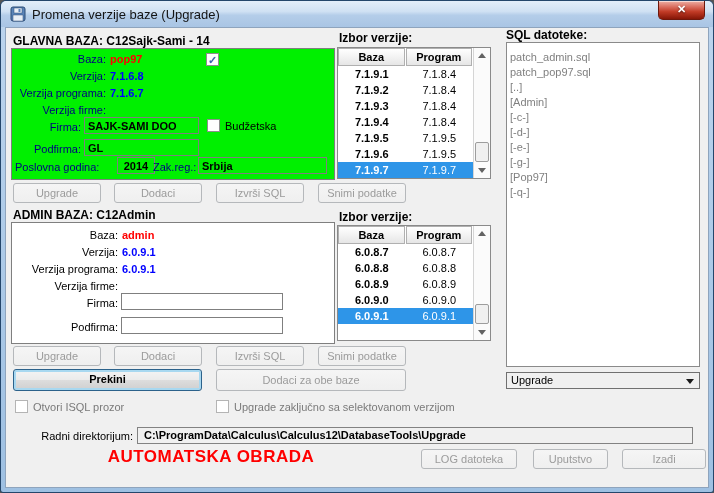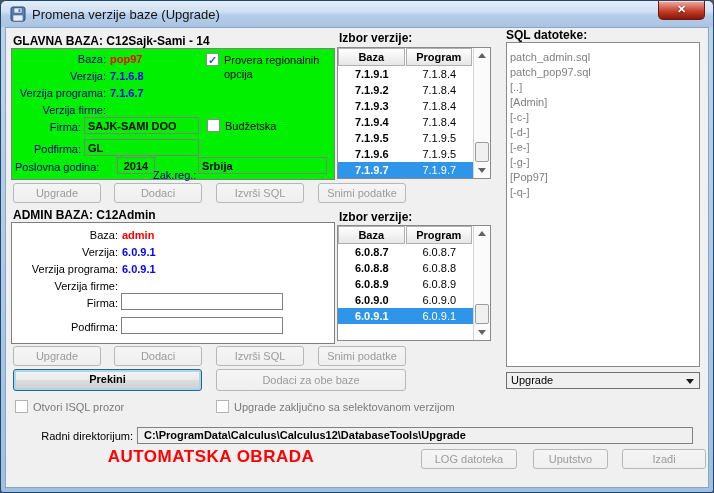--- a/index.html
+++ b/index.html
@@ -144,42 +144,41 @@
   <div class="client"></div>
 
   <div class="heading" style="left:12px; top:33px;">GLAVNA BAZA: C12Sajk-Sami - 14</div>
 
   <div class="green-panel"></div>
 
   <span class="rlabel navy" style="left:10px; top:52px; width:95px;">Baza:</span>
   <span class="abs red bold" style="left:109px; top:52px;">pop97</span>
 
   <div class="cb checked" style="left:205px; top:52px;">✓</div>
-  <span class="abs" style="left:223px; top:52px; width:104px; line-height:14px;">Provera regionalnih opcija</span>
 
   <span class="rlabel navy" style="left:10px; top:69px; width:95px;">Verzija:</span>
   <span class="abs blue bold" style="left:109px; top:69px;">7.1.6.8</span>
 
   <span class="rlabel navy" style="left:10px; top:86px; width:95px;">Verzija programa:</span>
   <span class="abs blue bold" style="left:109px; top:86px;">7.1.6.7</span>
 
   <span class="rlabel navy" style="left:10px; top:103px; width:95px;">Verzija firme:</span>
 
   <span class="rlabel navy" style="left:10px; top:120px; width:70px;">Firma:</span>
   <input class="field" style="left: 83px; top: 116px; width: 115px;" value="SAJK-SAMI DOO">
 
   <div class="cb" style="left:206px; top:118px;"></div>
   <span class="abs" style="left:224px; top:119px;">Budžetska</span>
 
   <span class="rlabel navy" style="left:10px; top:142px; width:70px;">Podfirma:</span>
   <input class="field" style="left: 83px; top: 138px; width: 115px;" value="GL">
 
   <span class="abs navy" style="left:14px; top:160px;">Poslovna godina:</span>
   <input class="field" style="left: 116px; top: 156px; width: 38px; text-align: center;" value="2014">
-  <span class="abs navy" style="left:152px; top:160px;margin-top:8px;">Zak.reg.:</span>
+  <span class="abs navy" style="left:152px; top:160px;">Zak.reg.:</span>
   <input class="field" style="left: 197px; top: 156px; width: 129px;" value="Srbija">
 
   <div class="btn disabled" style="left:12px; top:182px; width:88px;">Upgrade</div>
   <div class="btn disabled" style="left:113px; top:182px; width:88px;">Dodaci</div>
   <div class="btn disabled" style="left:215px; top:182px; width:88px;">Izvrši SQL</div>
   <div class="btn disabled" style="left:317px; top:182px; width:88px;">Snimi podatke</div>
 
   <div class="heading" style="left:338px; top:30px;">Izbor verzije:</div>
   <div class="grid" style="left:336px; top:46px; height:132px;">
     <div class="grid-head">

